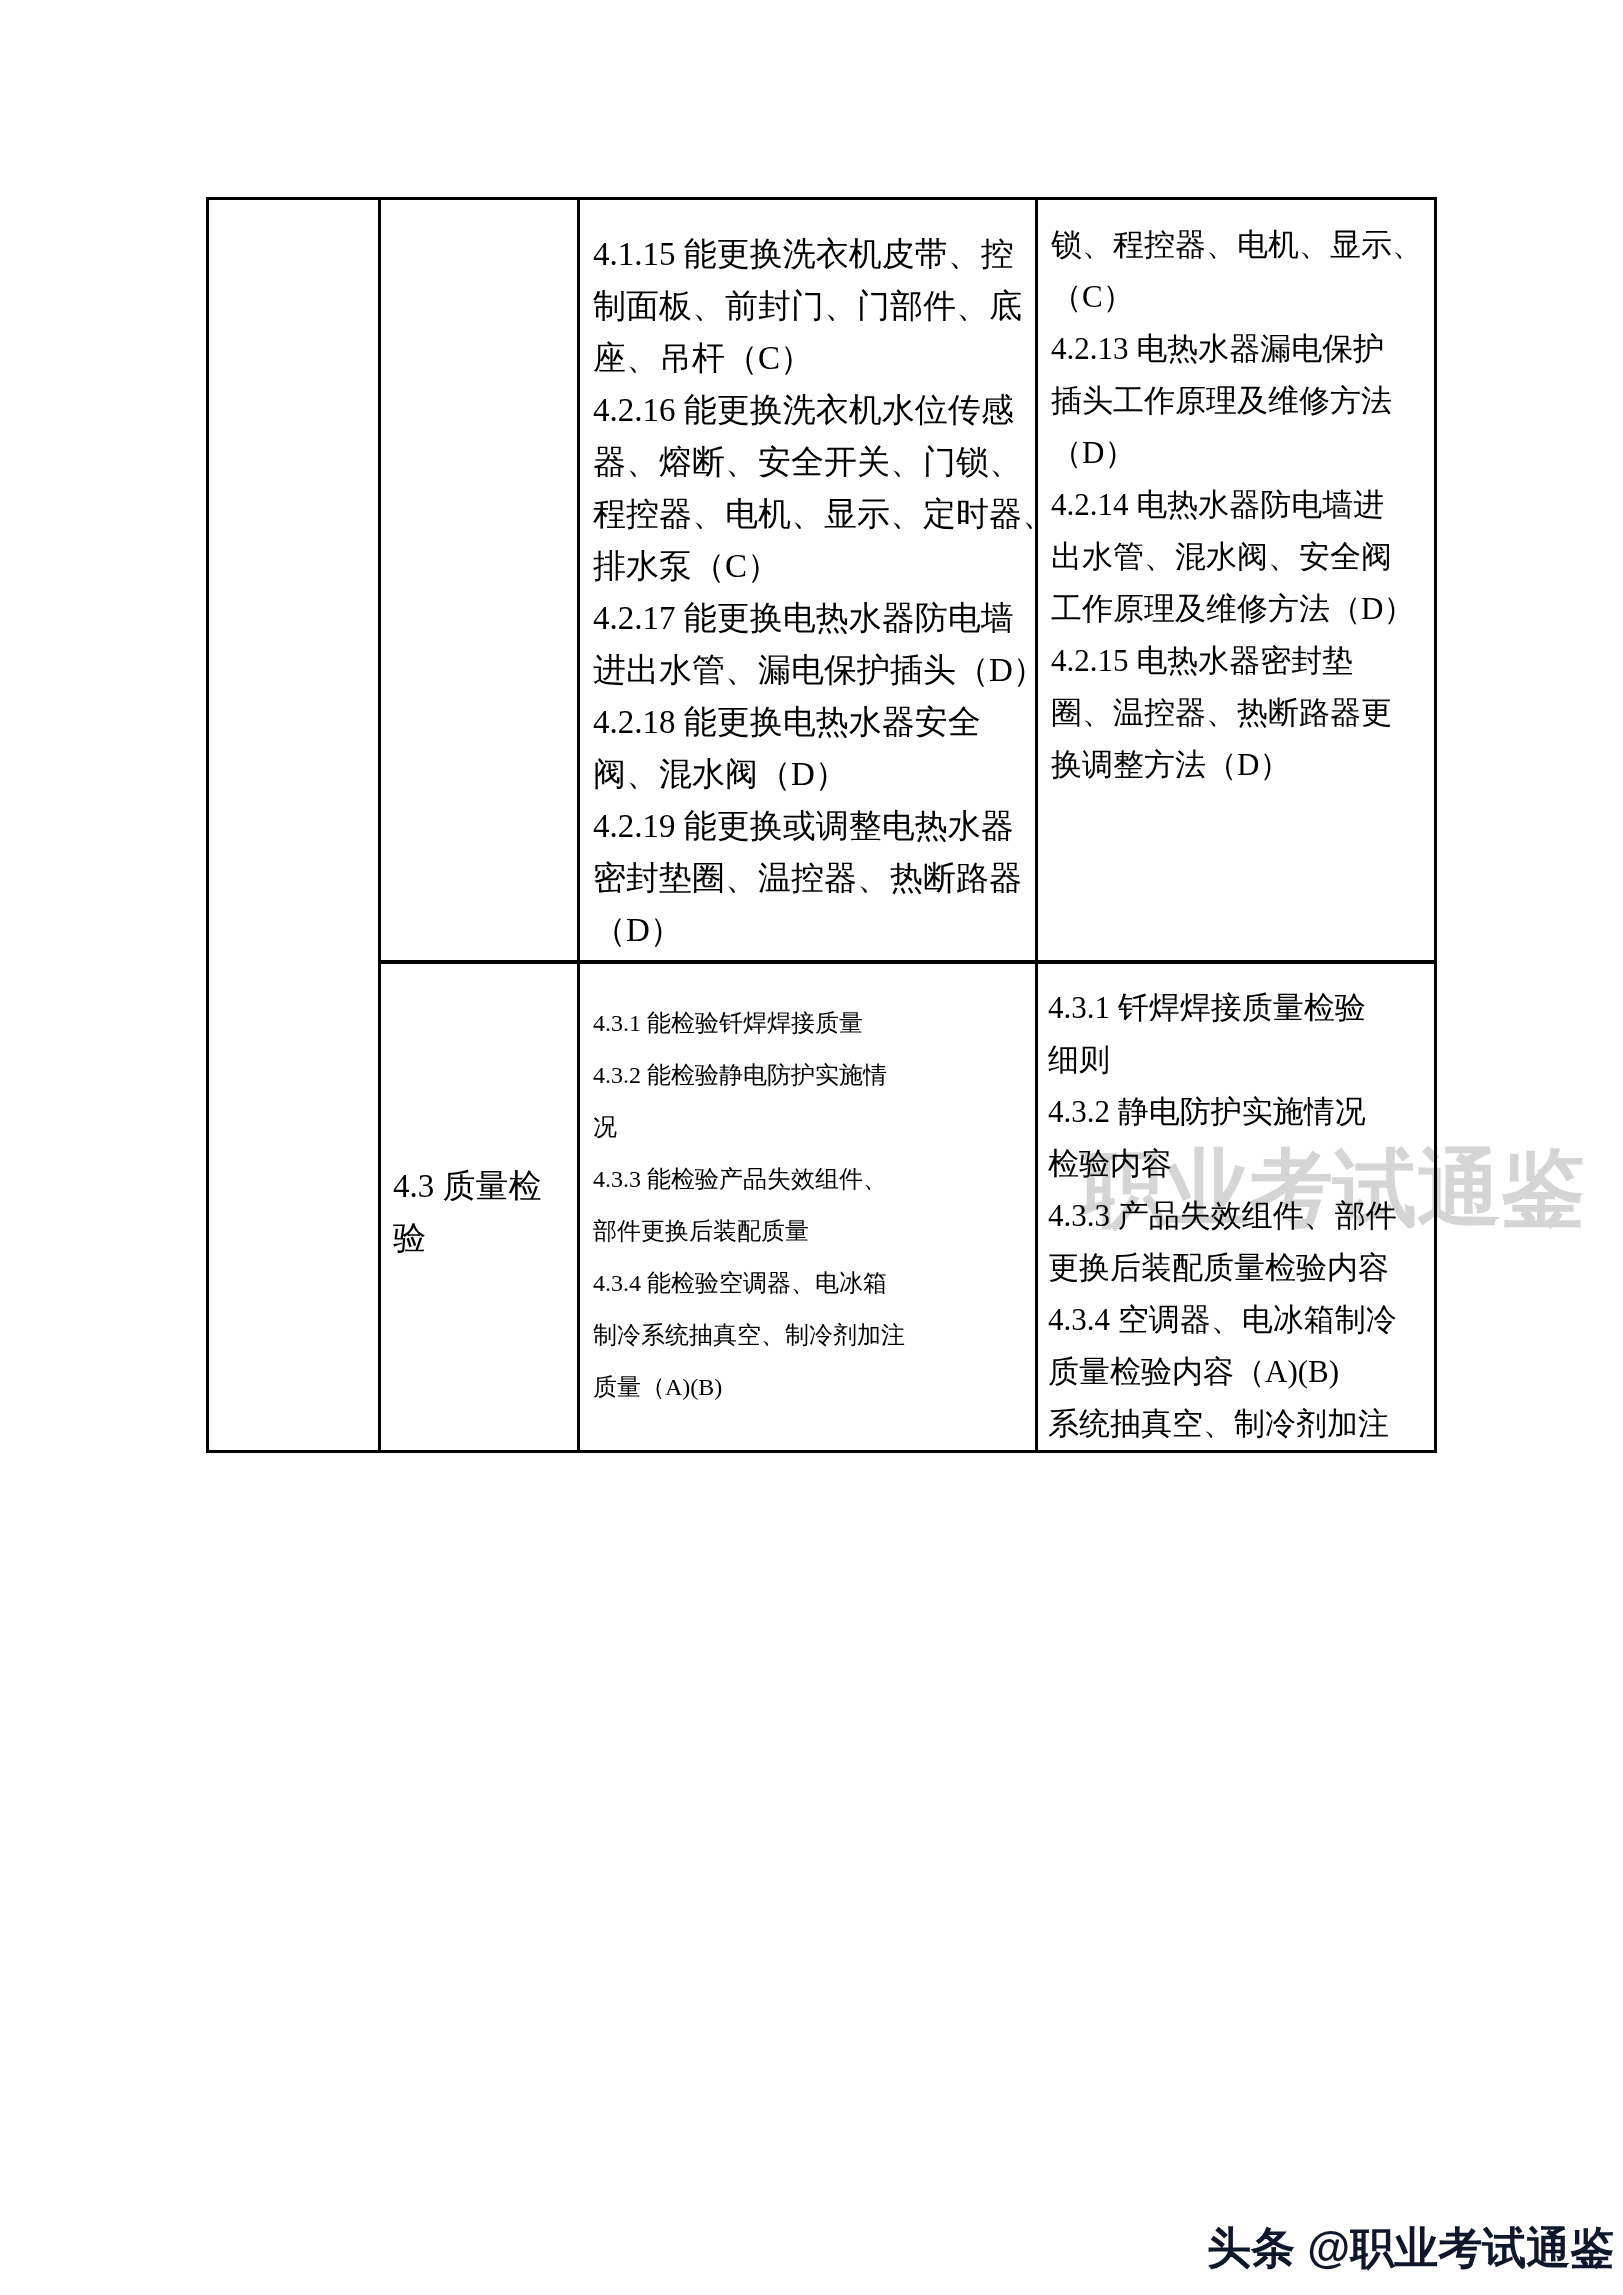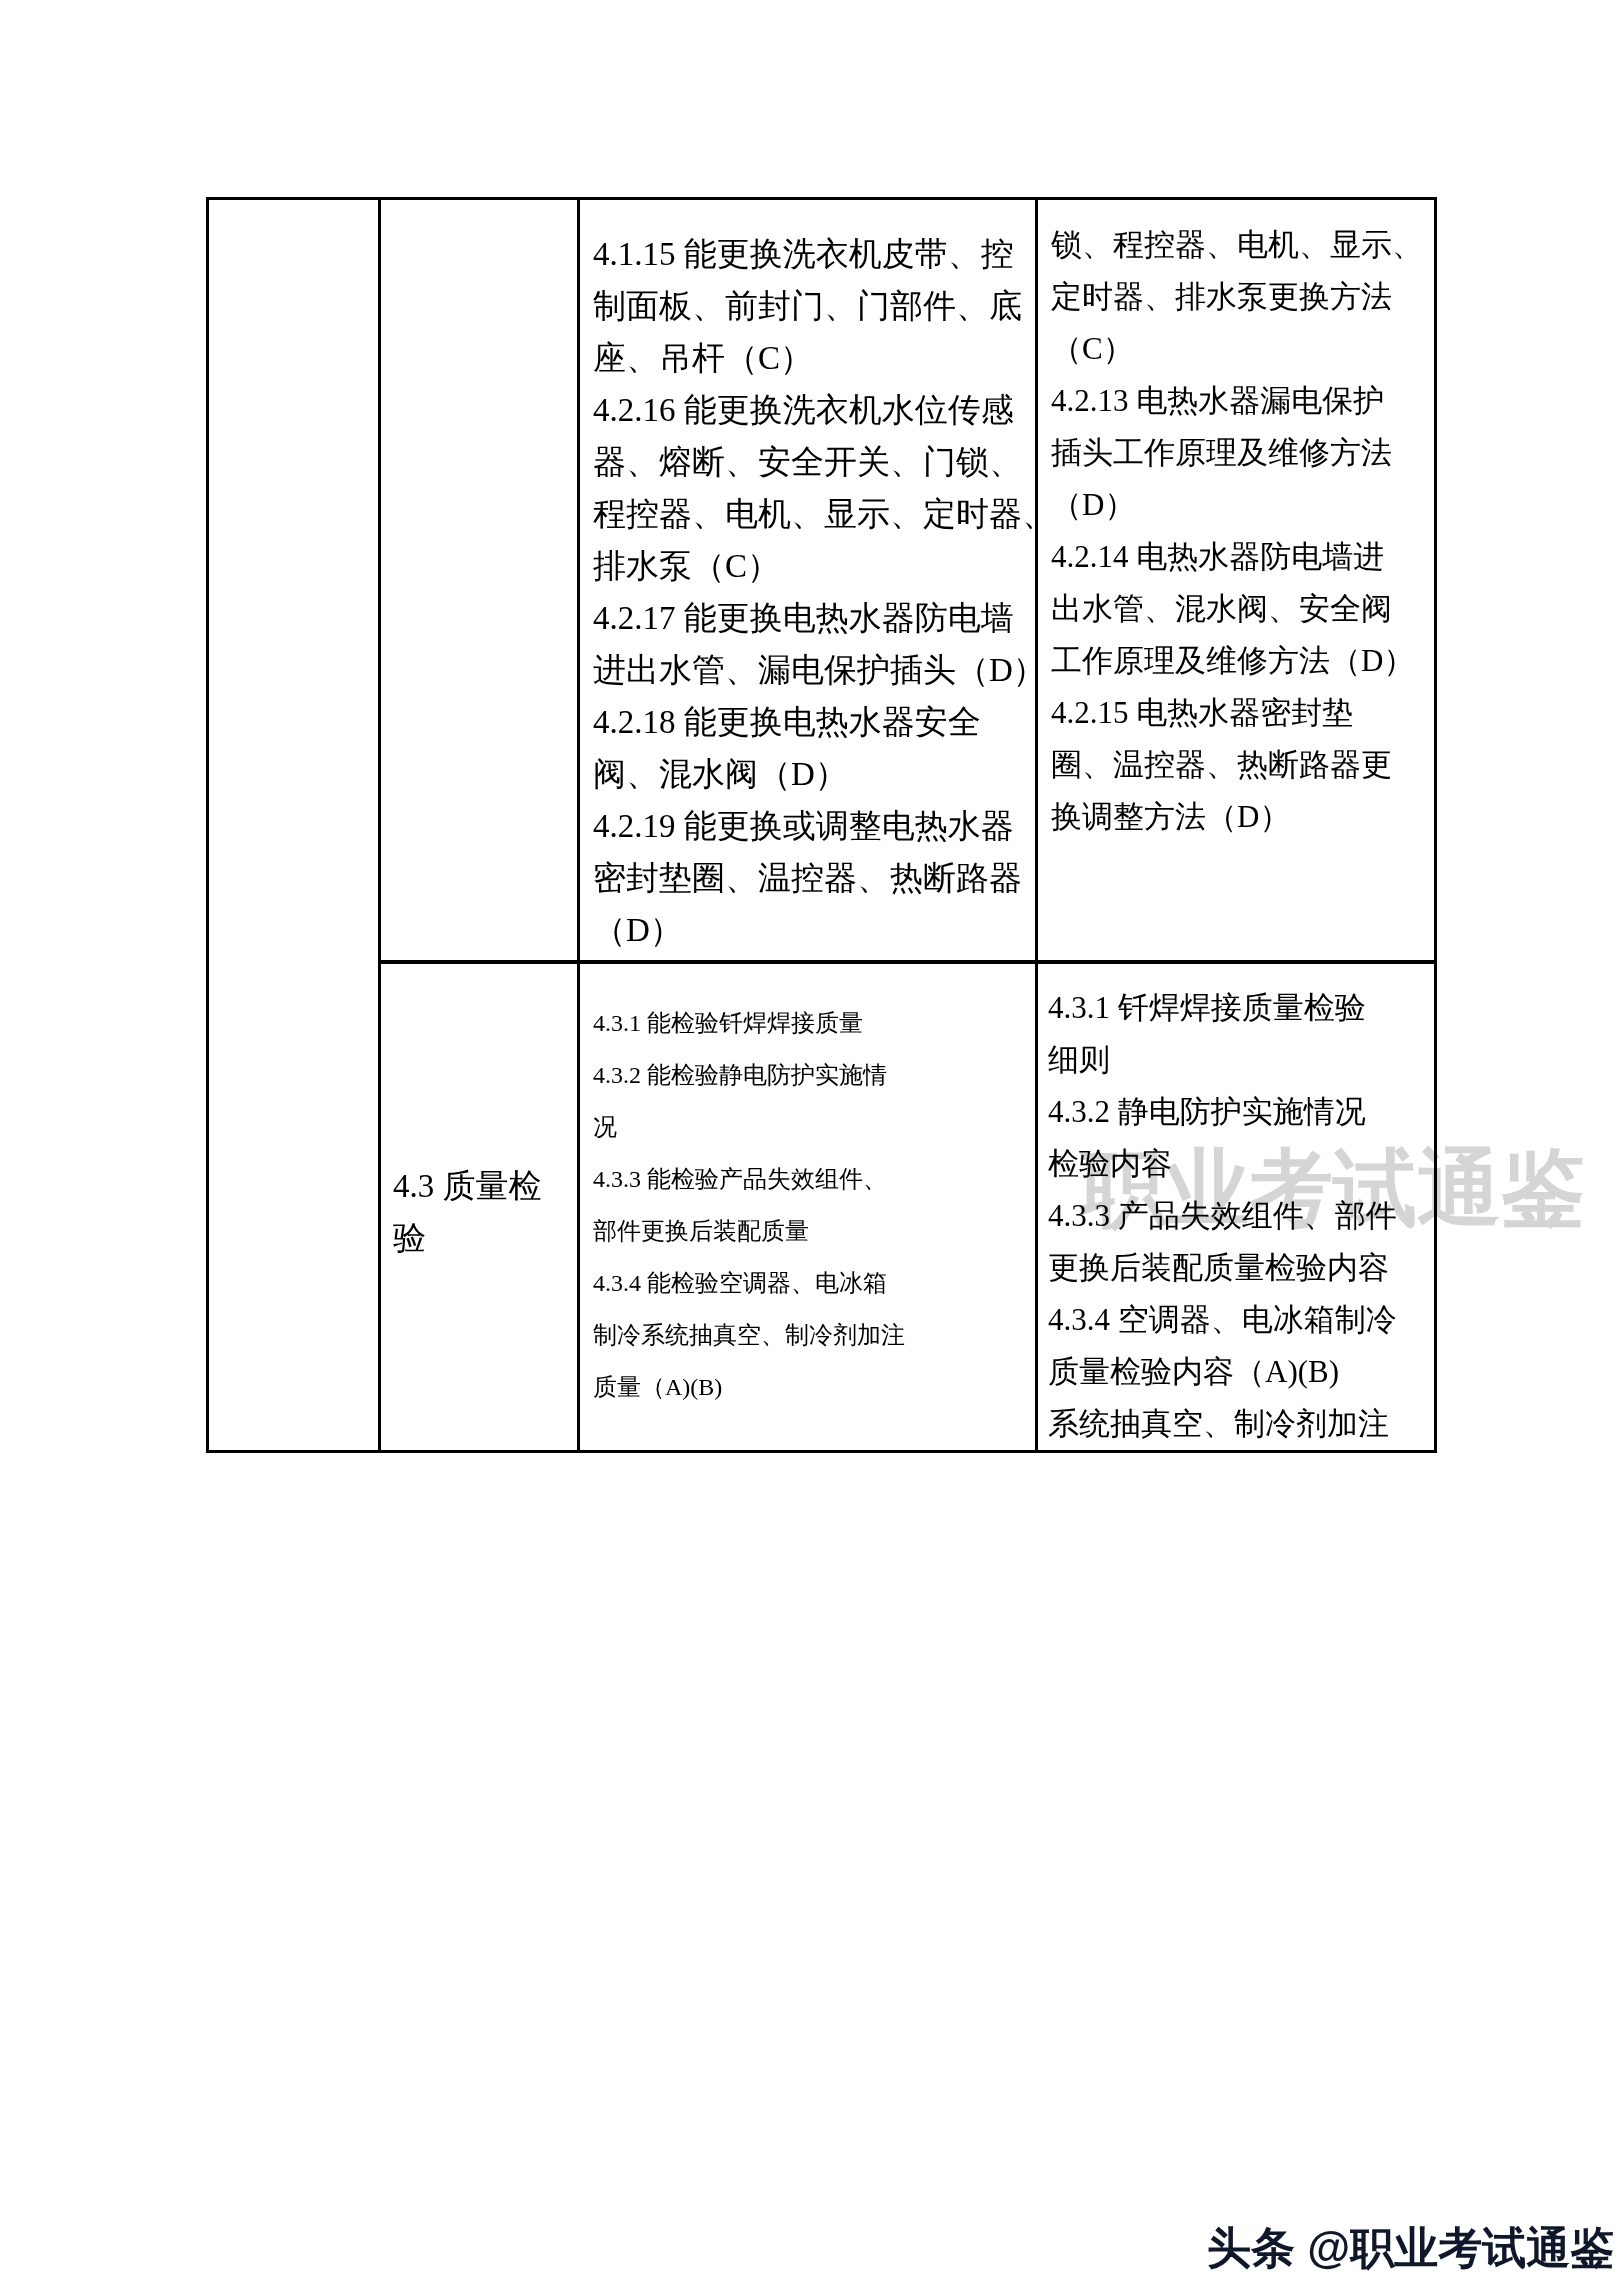--- a/index.html
+++ b/index.html
@@ -94,21 +94,20 @@
     <div class="tline">进出水管、漏电保护插头（D）</div>
     <div class="tline">4.2.18 能更换电热水器安全</div>
     <div class="tline">阀、混水阀（D）</div>
     <div class="tline">4.2.19 能更换或调整电热水器</div>
     <div class="tline">密封垫圈、温控器、热断路器</div>
     <div class="tline">（D）</div>
   </div>
 
 <div class="cell-text c4r1">
     <div class="tline">锁、程控器、电机、显示、</div>
-    <div class="tline">定时器、排水泵更换方法</div>
     <div class="tline">（C）</div>
     <div class="tline">4.2.13 电热水器漏电保护</div>
     <div class="tline">插头工作原理及维修方法</div>
     <div class="tline">（D）</div>
     <div class="tline">4.2.14 电热水器防电墙进</div>
     <div class="tline">出水管、混水阀、安全阀</div>
     <div class="tline">工作原理及维修方法（D）</div>
     <div class="tline">4.2.15 电热水器密封垫</div>
     <div class="tline">圈、温控器、热断路器更</div>
     <div class="tline">换调整方法（D）</div>

